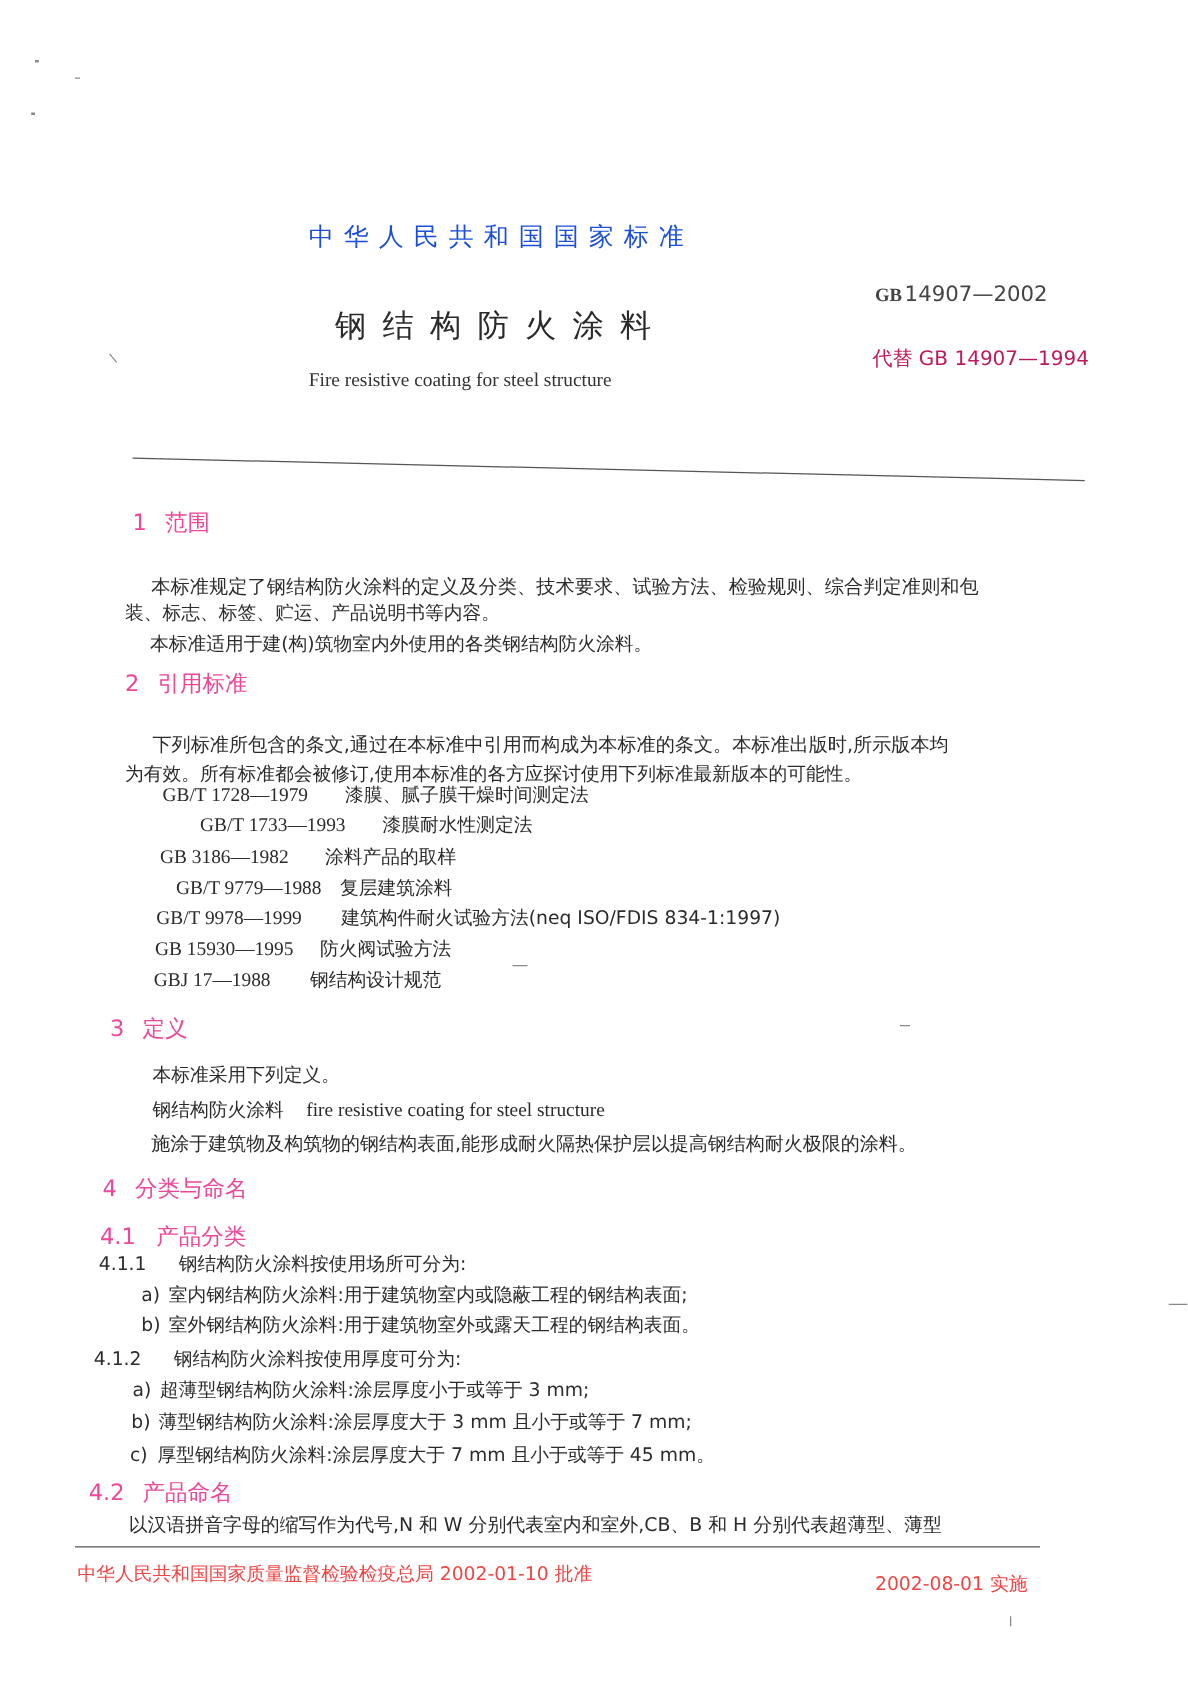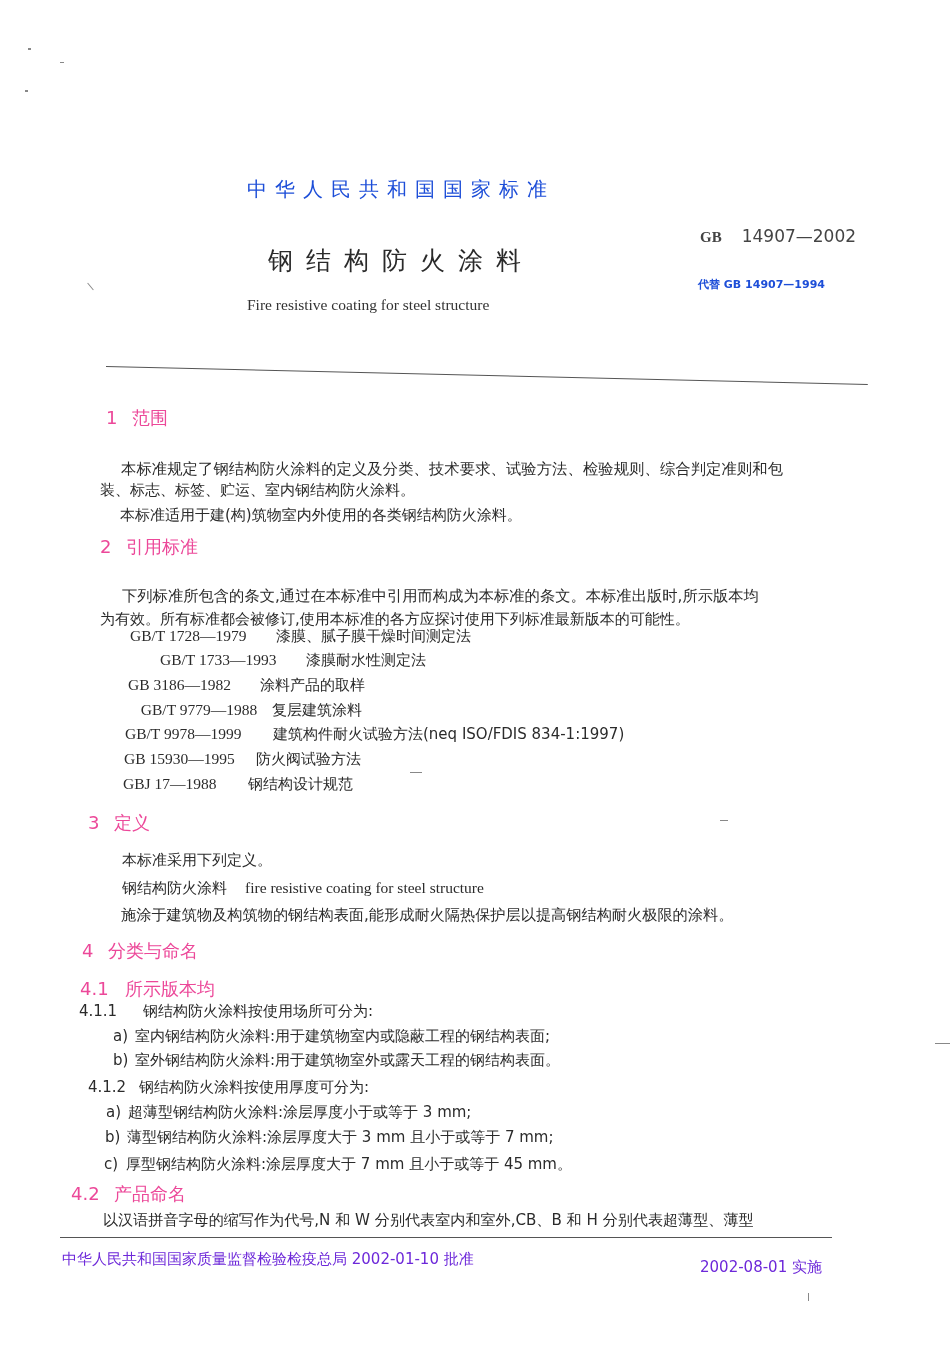--- a/index.html
+++ b/index.html
@@ -7,36 +7,36 @@
       width: 950px; height: 1345px; position: relative; overflow: hidden;
       color: #2b2b2b;
       font-family: "DejaVu Sans", "Liberation Sans", sans-serif;
     }
     .abs { position: absolute; white-space: nowrap; }
     .serif { font-family: "Liberation Serif", "DejaVu Serif", serif; }
     .std-title { left: 247px; top: 176px; font-size: 20px; letter-spacing: 8px; color: #1d4ed8; }
     .doc-title { left: 268px; top: 244px; font-size: 25px; letter-spacing: 13px; color: #2a2a2a; }
     .doc-title-en { left: 247px; top: 296px; font-size: 15.5px; color: #333; }
     .std-no { left: 700px; top: 226px; font-size: 17px; color: #444; }
-    .std-no .gb { font-family: "Liberation Serif", serif; font-weight: bold; font-size: 15px; margin-right: 20px; }
-    .replaces { left: 698px; top: 277px; font-size: 11px; color: #1d4ed8; font-weight: bold; }
+    .std-no .gb { font-family: "Liberation Serif", serif; font-weight: bold; font-size: 15px; margin-right: 2px; }
+    .replaces { left: 698px; top: 277px; font-size: 16px; color: #be185d; }
     .rule-top {
       position: absolute; left: 106px; top: 366px; width: 762px; height: 0;
       border-top: 1.6px solid #555; transform: rotate(1.35deg); transform-origin: left center;
     }
     .h1 { font-size: 18px; color: #ec4899; }
     .h1 .num { display: inline-block; width: 26px; }
     .p { font-size: 15px; color: #2b2b2b; }
     .ref { font-size: 15px; color: #2b2b2b; }
     .ref .code { display: inline-block; font-family: "Liberation Serif", serif; font-size: 15.5px; }
     .rule-foot {
       position: absolute; left: 60px; top: 1237px; width: 772px; height: 0;
       border-top: 1.4px solid #555;
     }
-    .foot { font-size: 15px; color: #6d28d9; }
+    .foot { font-size: 15px; color: #ef4444; }
     .speck { position: absolute; background: #888; }
   </style>
 </head>
 <body>
 
 <div class="abs std-title">中华人民共和国国家标准</div>
 <div class="abs doc-title">钢结构防火涂料</div>
 <div class="abs serif doc-title-en">Fire resistive coating for steel structure</div>
 
 <div class="abs std-no">
@@ -51,21 +51,21 @@
 <div class="speck" style="left:25px;top:90px;width:3px;height:2px;"></div>
 <div class="speck" style="left:90px;top:282px;width:1px;height:9px;transform:rotate(-40deg);"></div>
 <div class="speck" style="left:935px;top:1043px;width:15px;height:1px;"></div>
 <div class="speck" style="left:720px;top:820px;width:8px;height:1px;"></div>
 <div class="speck" style="left:410px;top:772px;width:12px;height:1px;"></div>
 
 <div class="abs h1" style="left:106px;top:406px;">
   <span class="num">1</span><span>范围</span>
 </div>
 <div class="abs p" style="left:121px;top:459px;font-size:15.3px;letter-spacing:0.1px;">本标准规定了钢结构防火涂料的定义及分类、技术要求、试验方法、检验规则、综合判定准则和包</div>
-<div class="abs p" style="left:100px;top:481px;">装、标志、标签、贮运、室内钢结构防火涂料。</div>
+<div class="abs p" style="left:100px;top:481px;">装、标志、标签、贮运、产品说明书等内容。</div>
 <div class="abs p" style="left:120px;top:506px;">本标准适用于建(构)筑物室内外使用的各类钢结构防火涂料。</div>
 
 <div class="abs h1" style="left:100px;top:535px;">
   <span class="num">2</span><span>引用标准</span>
 </div>
 <div class="abs p" style="left:122px;top:586px;font-size:15.3px;">下列标准所包含的条文,通过在本标准中引用而构成为本标准的条文。本标准出版时,所示版本均</div>
 <div class="abs p" style="left:100px;top:610px;">为有效。所有标准都会被修订,使用本标准的各方应探讨使用下列标准最新版本的可能性。</div>
 
 <div class="abs ref" style="left:130px;top:627px;">
   <span class="code" style="width:146px;">GB/T 1728—1979</span><span>漆膜、腻子膜干燥时间测定法</span>
@@ -95,34 +95,34 @@
 <div class="abs p" style="left:122px;top:851px;">本标准采用下列定义。</div>
 <div class="abs p" style="left:122px;top:879px;">
   <span>钢结构防火涂料</span><span class="serif" style="margin-left:18px;font-size:15.5px;">fire resistive coating for steel structure</span>
 </div>
 <div class="abs p" style="left:121px;top:905px;font-size:15.2px;">施涂于建筑物及构筑物的钢结构表面,能形成耐火隔热保护层以提高钢结构耐火极限的涂料。</div>
 
 <div class="abs h1" style="left:82px;top:939px;">
   <span class="num">4</span><span>分类与命名</span>
 </div>
 <div class="abs h1" style="left:80px;top:977px;">
-  <span class="num" style="width:45px;">4.1</span><span>所示版本均</span>
+  <span class="num" style="width:45px;">4.1</span><span>产品分类</span>
 </div>
 <div class="abs p" style="left:79px;top:1002px;">
   <span style="display:inline-block;width:64px;">4.1.1</span><span>钢结构防火涂料按使用场所可分为:</span>
 </div>
 <div class="abs p" style="left:113px;top:1027px;">
   <span style="display:inline-block;width:22px;">a)</span><span>室内钢结构防火涂料:用于建筑物室内或隐蔽工程的钢结构表面;</span>
 </div>
 <div class="abs p" style="left:113px;top:1051px;">
   <span style="display:inline-block;width:22px;">b)</span><span>室外钢结构防火涂料:用于建筑物室外或露天工程的钢结构表面。</span>
 </div>
 
 <div class="abs p" style="left:75px;top:1078px;">
-  <span style="display:inline-block;width:64px;text-align:center;">4.1.2</span><span>钢结构防火涂料按使用厚度可分为:</span>
+  <span style="display:inline-block;width:64px;">4.1.2</span><span>钢结构防火涂料按使用厚度可分为:</span>
 </div>
 <div class="abs p" style="left:106px;top:1103px;">
   <span style="display:inline-block;width:22px;">a)</span><span>超薄型钢结构防火涂料:涂层厚度小于或等于 3 mm;</span>
 </div>
 <div class="abs p" style="left:105px;top:1128px;">
   <span style="display:inline-block;width:22px;">b)</span><span>薄型钢结构防火涂料:涂层厚度大于 3 mm 且小于或等于 7 mm;</span>
 </div>
 <div class="abs p" style="left:104px;top:1155px;">
   <span style="display:inline-block;width:22px;">c)</span><span>厚型钢结构防火涂料:涂层厚度大于 7 mm 且小于或等于 45 mm。</span>
 </div>

